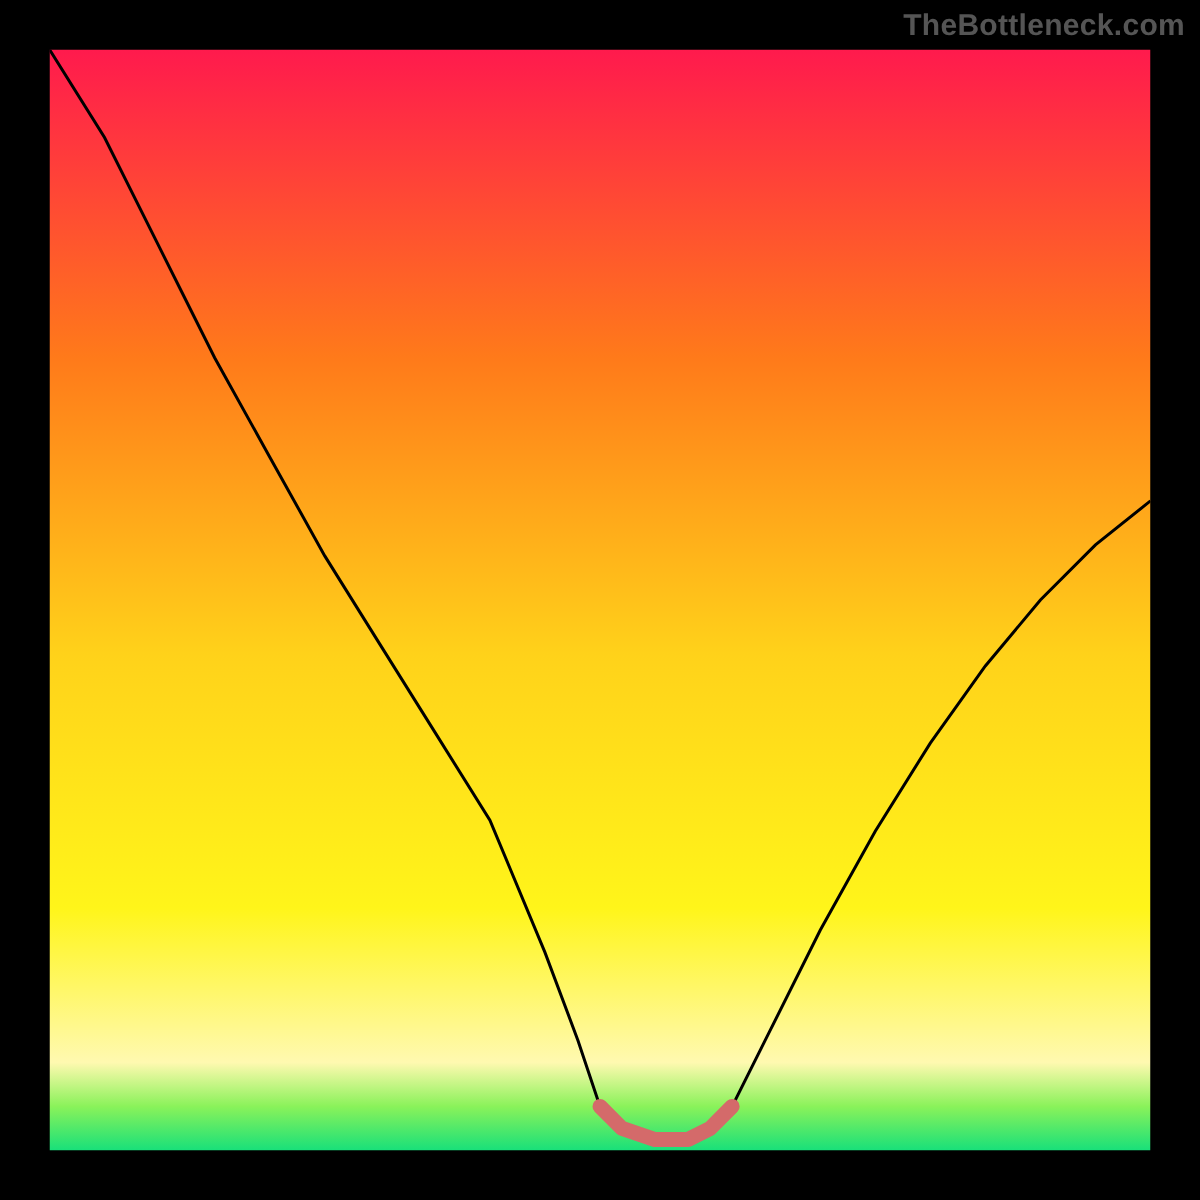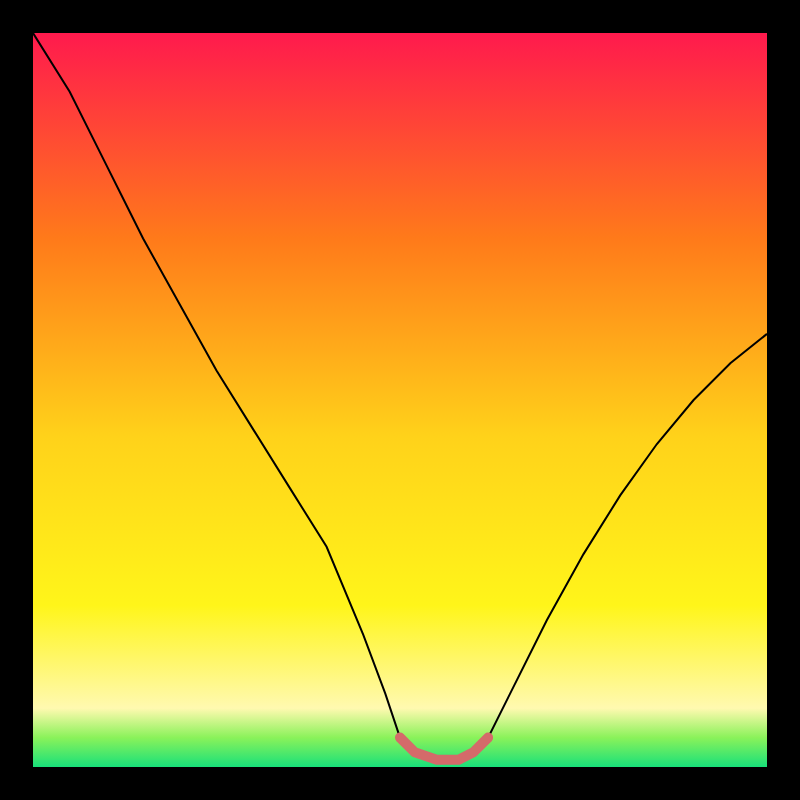--- a/index.html
+++ b/index.html
@@ -33,20 +33,21 @@
     top: 33px;
     width: 734px;
     height: 734px;
   }
   svg { display: block; }
 </style>
 </head>
 <body>
 
 <div class="frame">
+  <div class="watermark">TheBottleneck.com</div>
 
   <div class="plot-wrap">
     <svg id="plot-svg" viewBox="0 0 734 734" width="734" height="734">
       <defs>
         <linearGradient id="bgGrad" x1="0" y1="0" x2="0" y2="1">
           <stop id="g0" offset="0%" stop-color="#ff1a4d"></stop>
           <stop id="g1" offset="28%" stop-color="#ff7a1a"></stop>
           <stop id="g2" offset="55%" stop-color="#ffd21a"></stop>
           <stop id="g3" offset="78%" stop-color="#fff51a"></stop>
           <stop id="g4" offset="92%" stop-color="#fff9b0"></stop>

